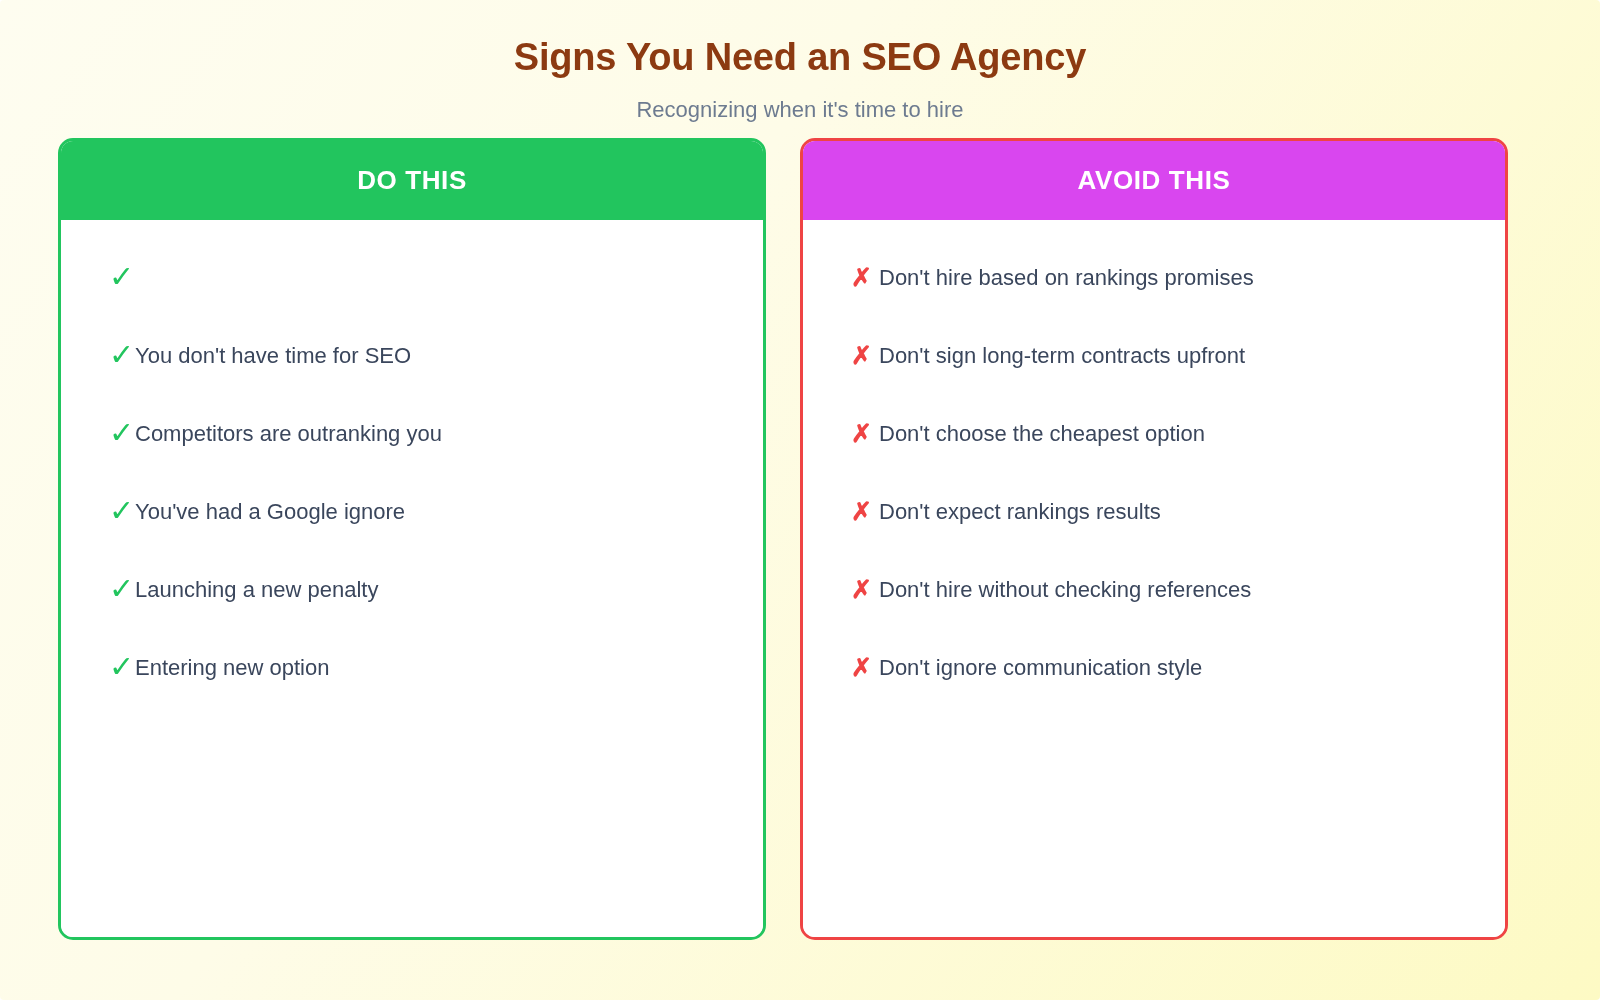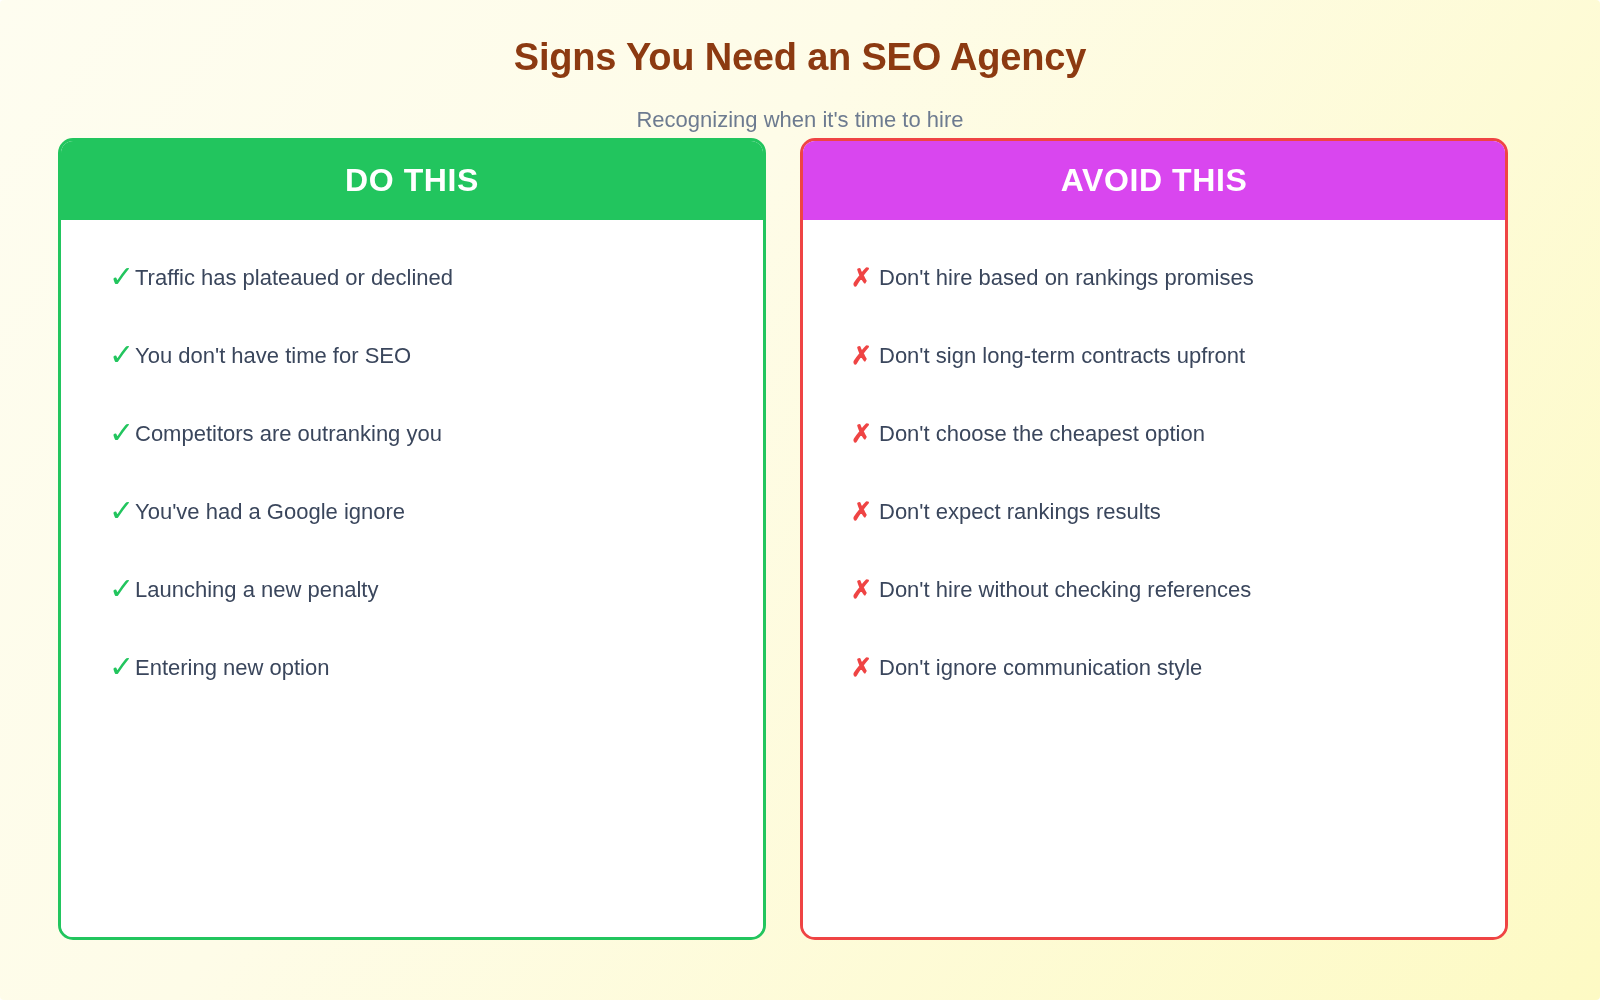--- a/index.html
+++ b/index.html
@@ -27,21 +27,21 @@
     text-align:center;
   }
   #title {
     font-size:38px;
     font-weight:bold;
     color:#8c3a11;
     letter-spacing:-0.2px;
     line-height:1.15;
   }
   #subtitle {
-    margin-top:27px;
+    margin-top:17px;
     font-size:22px;
     font-weight:normal;
     color:#6d7b90;
     line-height:1.2;
   }
 
   
   #columns {
     position:absolute;
     left:58px; top:138px;
@@ -62,21 +62,21 @@
   .card.good { border:3px solid #22c55e; }
   .card.bad  { border:3px solid #ef4444; }
 
   .card-header {
     height:80px;
     flex:0 0 80px;
     display:flex;
     align-items:center;
     justify-content:center;
     color:#ffffff;
-    font-size:32px;
+    font-size:26px;
     font-weight:bold;
     letter-spacing:0.6px;
     border-radius:12px 12px 0 0;
     margin:-1px -1px 0 -1px;
   }
   .card.good .card-header { background:#22c55e; }
   .card.bad  .card-header { background:#d946ef; }
 
   .card-body {
     flex:1 1 auto;
@@ -120,21 +120,20 @@
   </div>
 
   <div id="columns">
 
     <div class="card good">
       <div class="card-header">DO THIS</div>
       <div class="card-body">
 
         <div class="item good">
           <span class="item-mark">✓</span>
-          <span class="item-text">Traffic has plateaued or declined</span>
         </div>
         <div class="item good">
           <span class="item-mark">✓</span>
           <span class="item-text">You don't have time for SEO</span>
         </div>
         <div class="item good">
           <span class="item-mark">✓</span>
           <span class="item-text">Competitors are outranking you</span>
         </div>
         <div class="item good">

